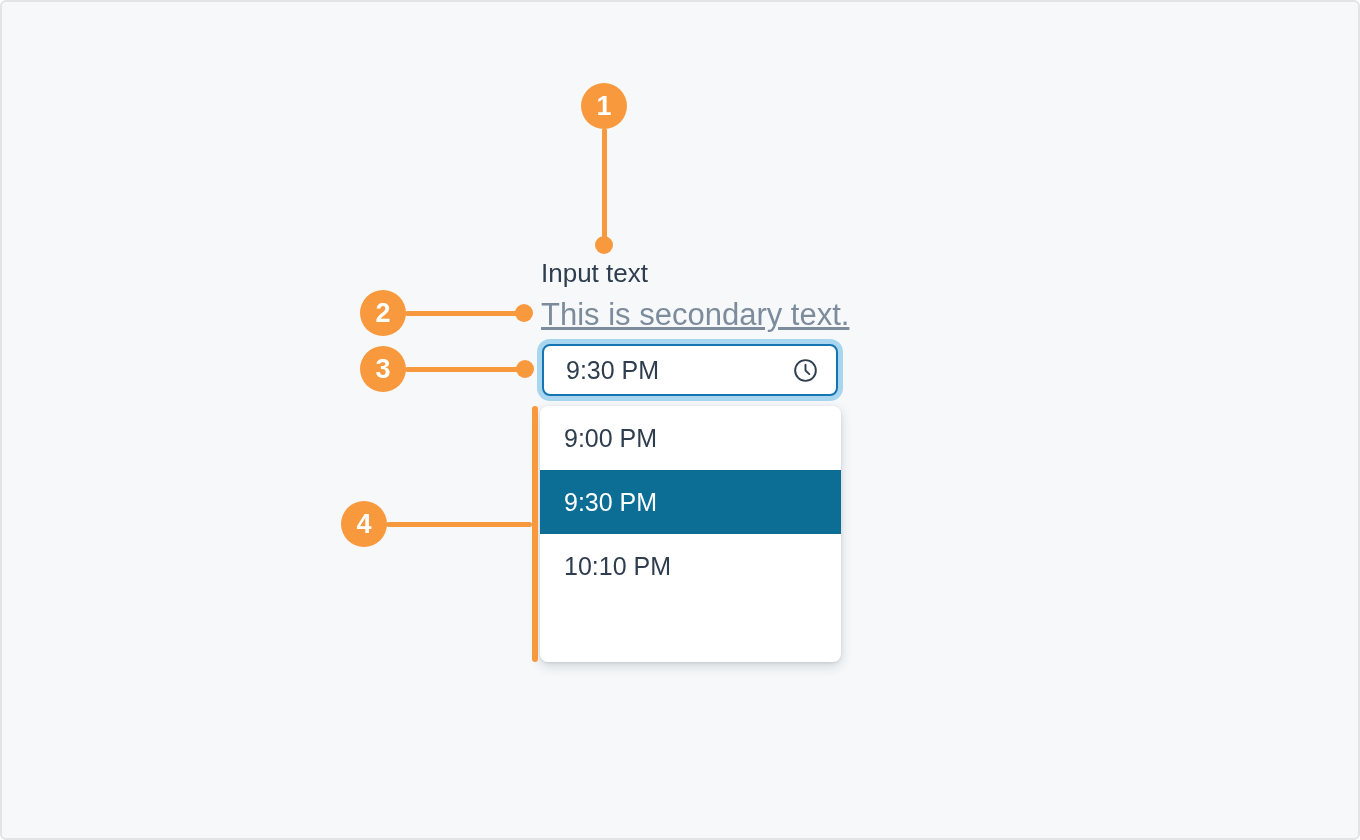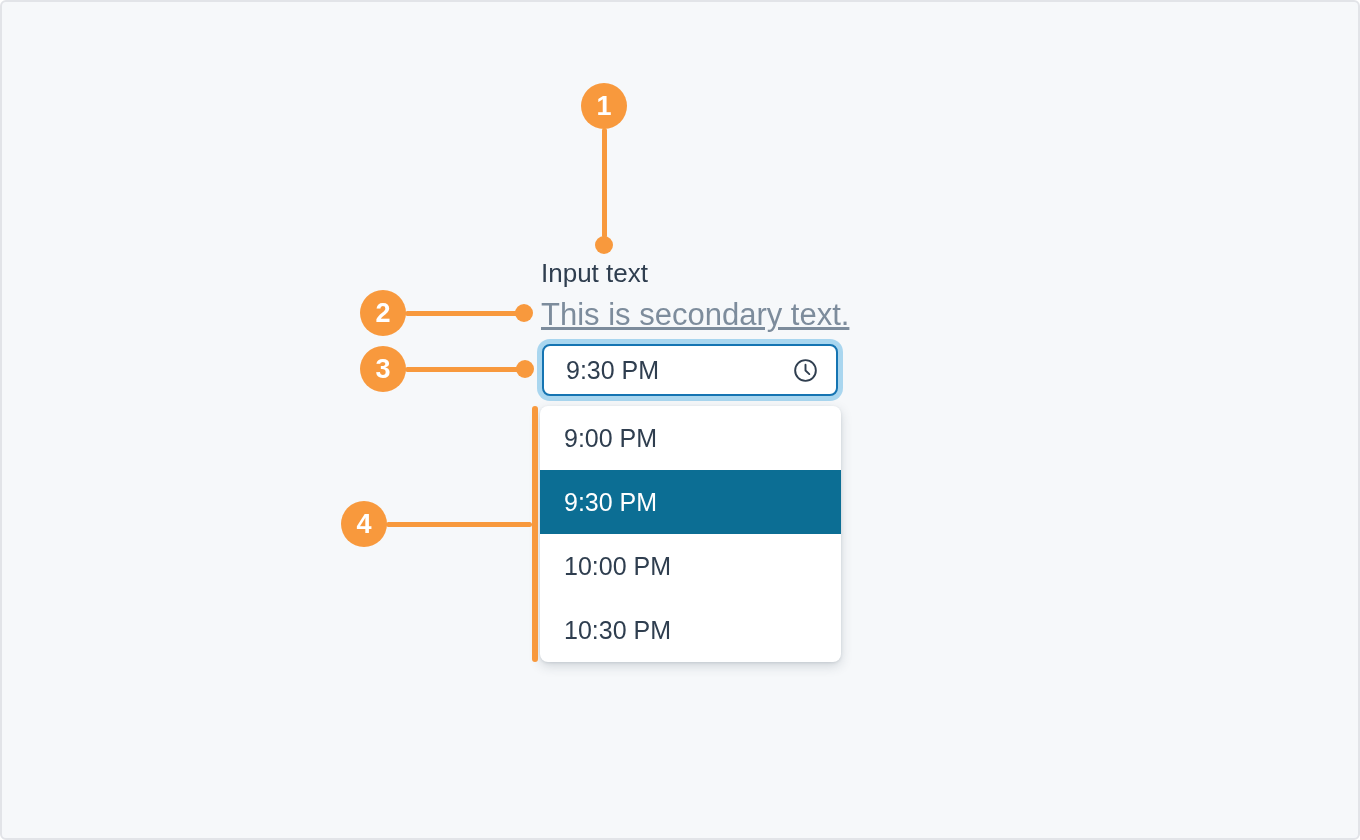--- a/index.html
+++ b/index.html
@@ -166,17 +166,16 @@
       <svg width="27" height="27" viewBox="0 0 24 24" fill="none" stroke-width="1.7" stroke-linecap="round" stroke-linejoin="round">
         <circle cx="12" cy="12" r="9.2"></circle>
         <path d="M12 6.8 L12 12 L15.4 15.2"></path>
       </svg>
     </span>
   </div>
 
   <div class="dropdown" role="listbox">
     <div class="dropdown-option">9:00 PM</div>
     <div class="dropdown-option selected">9:30 PM</div>
-    <div class="dropdown-option">10:00 PM</div>
-    <div class="dropdown-option">10:30 PM</div>
+    <div class="dropdown-option">10:10 PM</div>
   </div>
 
 </div>
 
 </body></html>

